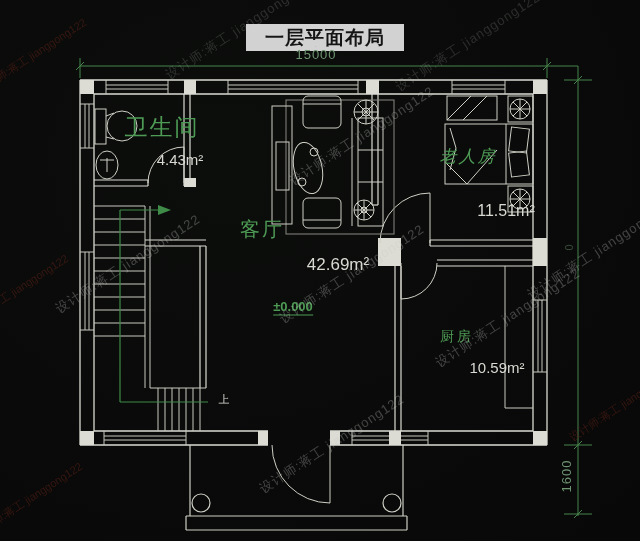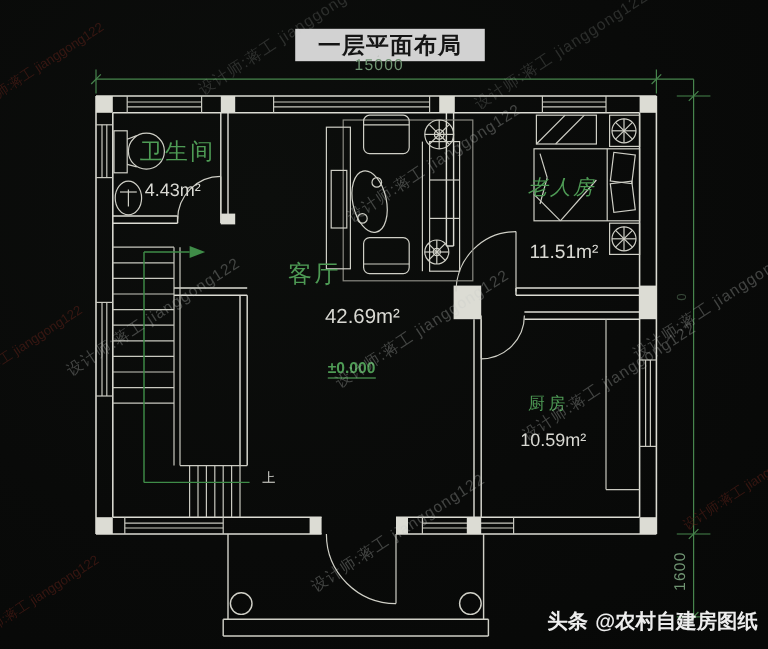--- a/index.html
+++ b/index.html
@@ -2,21 +2,21 @@
 <html><head>
 <meta charset="utf-8">
 <style>
   html,body{margin:0;padding:0;background:#000;}
   .stage{position:relative;width:640px;height:541px;overflow:hidden;
     background:radial-gradient(ellipse at 35% 30%, #0c0e0c 0%, #090a09 55%, #070807 100%);
     font-family:"Liberation Sans", sans-serif;}
   svg{position:absolute;left:0;top:0;}
   .lbl{position:absolute;transform:translate(-50%,-50%);white-space:nowrap;line-height:1;}
   .green{color:#4e9b55;}
-  .area{color:#d9d9d3;}
+  .area{color:#d9d9d3;margin-left:36px;}
   .dim{color:#6f9472;font-size:13px;letter-spacing:1px;}
   .rot{transform:translate(-50%,-50%) rotate(-90deg);}
   .title-box{position:absolute;left:246px;top:24px;width:158px;height:27px;
     background:#d2d2d2;color:#151515;font-size:19px;font-weight:bold;
     display:flex;align-items:center;justify-content:center;letter-spacing:1px;}
   .title-ptr{position:absolute;left:304px;top:40px;width:0;height:0;
     border-left:9px solid transparent;border-right:9px solid transparent;border-top:9px solid #d2d2d2;}
   .wm{position:absolute;transform:translate(-50%,-50%) rotate(-33deg);
     color:rgba(198,203,198,0.30);font-size:13px;letter-spacing:1px;white-space:nowrap;}
   .wm.faint{color:rgba(198,203,198,0.18);}
@@ -272,21 +272,21 @@
     </g>
   </svg>
 
   <div class="title-box">一层平面布局</div>
   <div class="title-ptr"></div>
 
   <div class="lbl dim" style="left:316px;top:54px;">15000</div>
   <div class="lbl dim rot" style="left:566px;top:476px;">1600</div>
   <div class="lbl dim rot" style="left:569px;top:247px;opacity:.45;font-size:11px;">0</div>
 
-  <div class="lbl green" style="left:148px;top:127px;font-size:19px;letter-spacing:2px;">卫生间</div>
+  <div class="lbl green" style="left:162px;top:127px;font-size:23px;letter-spacing:2px;">卫生间</div>
   <div class="lbl area" style="left:144px;top:159px;font-size:15px;">4.43m²</div>
 
   <div class="lbl green" style="left:262px;top:186px;font-size:20px;letter-spacing:2px;margin-top:43px;">客厅</div>
   <div class="lbl area" style="left:302px;top:264px;font-size:17px;">42.69m²</div>
   <div class="lbl green" style="left:293px;top:306px;font-size:13px;font-weight:bold;"><span class="level">±0.000</span></div>
 
   <div class="lbl green" style="left:468px;top:156px;font-size:17px;letter-spacing:2px;font-style:italic;">老人房</div>
   <div class="lbl area" style="left:470px;top:211px;font-size:16px;">11.51m²</div>
 
   <div class="lbl green" style="left:457px;top:336px;font-size:14px;letter-spacing:3px;">厨房</div>
@@ -301,17 +301,14 @@
   <div class="wm" style="left:352px;top:274px;">设计师:蒋工 jianggong122</div>
   <div class="wm" style="left:600px;top:250px;">设计师:蒋工 jianggong122</div>
   <div class="wm" style="left:508px;top:318px;">设计师:蒋工 jianggong122</div>
   <div class="wm" style="left:332px;top:444px;">设计师:蒋工 jianggong122</div>
 
   <div class="stamp" style="left:32px;top:56px;">设计师:蒋工 jianggong122</div>
   <div class="stamp" style="left:14px;top:292px;">设计师:蒋工 jianggong122</div>
   <div class="stamp" style="left:624px;top:404px;">设计师:蒋工 jianggong122</div>
   <div class="stamp" style="left:28px;top:500px;">设计师:蒋工 jianggong122</div>
 
-  <div class="footer">
-    <span class="brand">头条</span><span>@农村自建房图纸</span>
-  </div>
 
 </div>
 
 </body></html>

